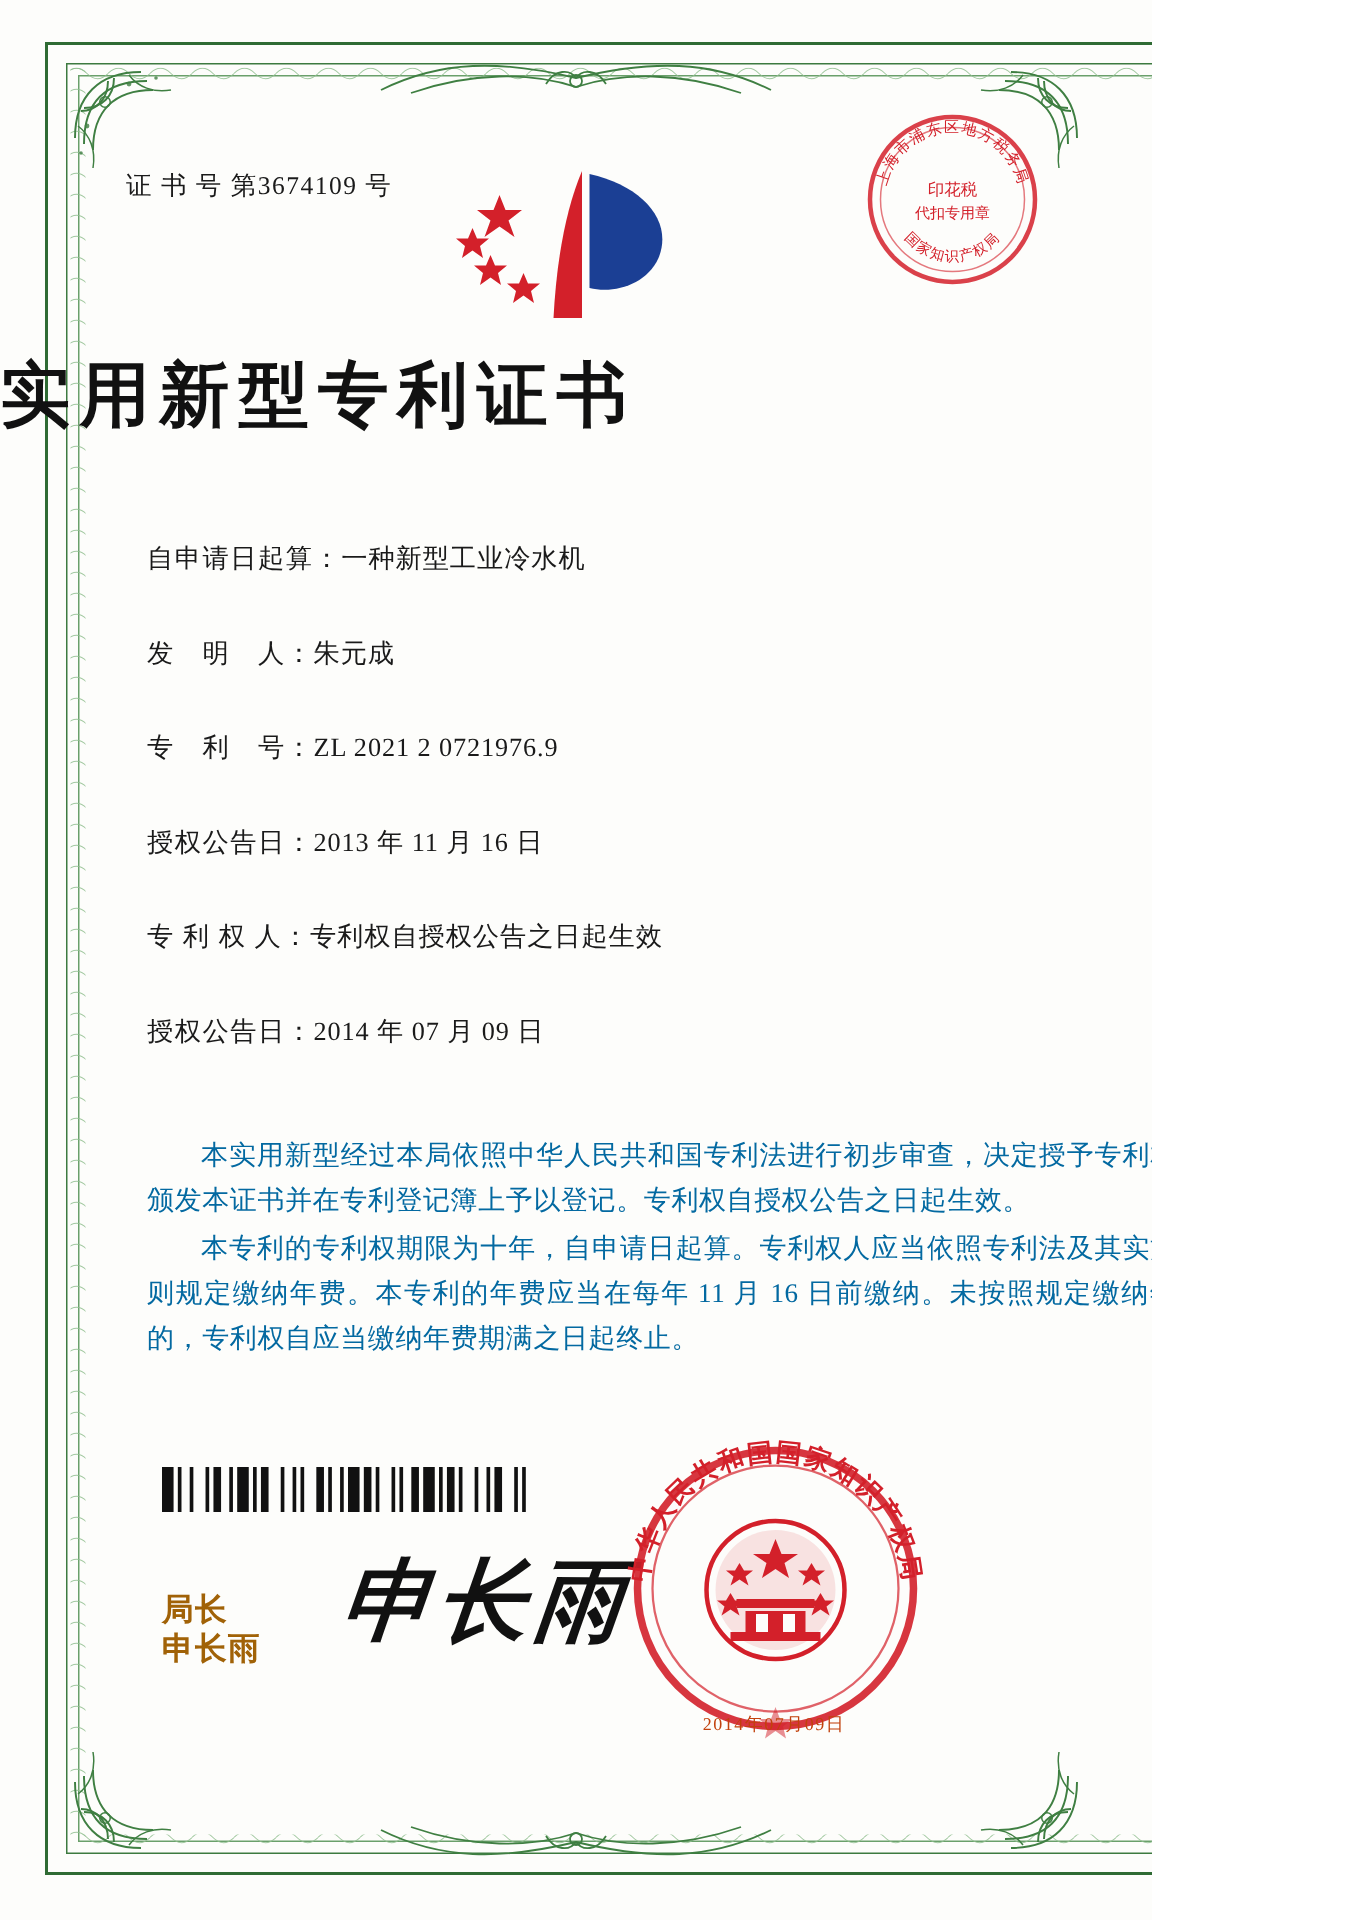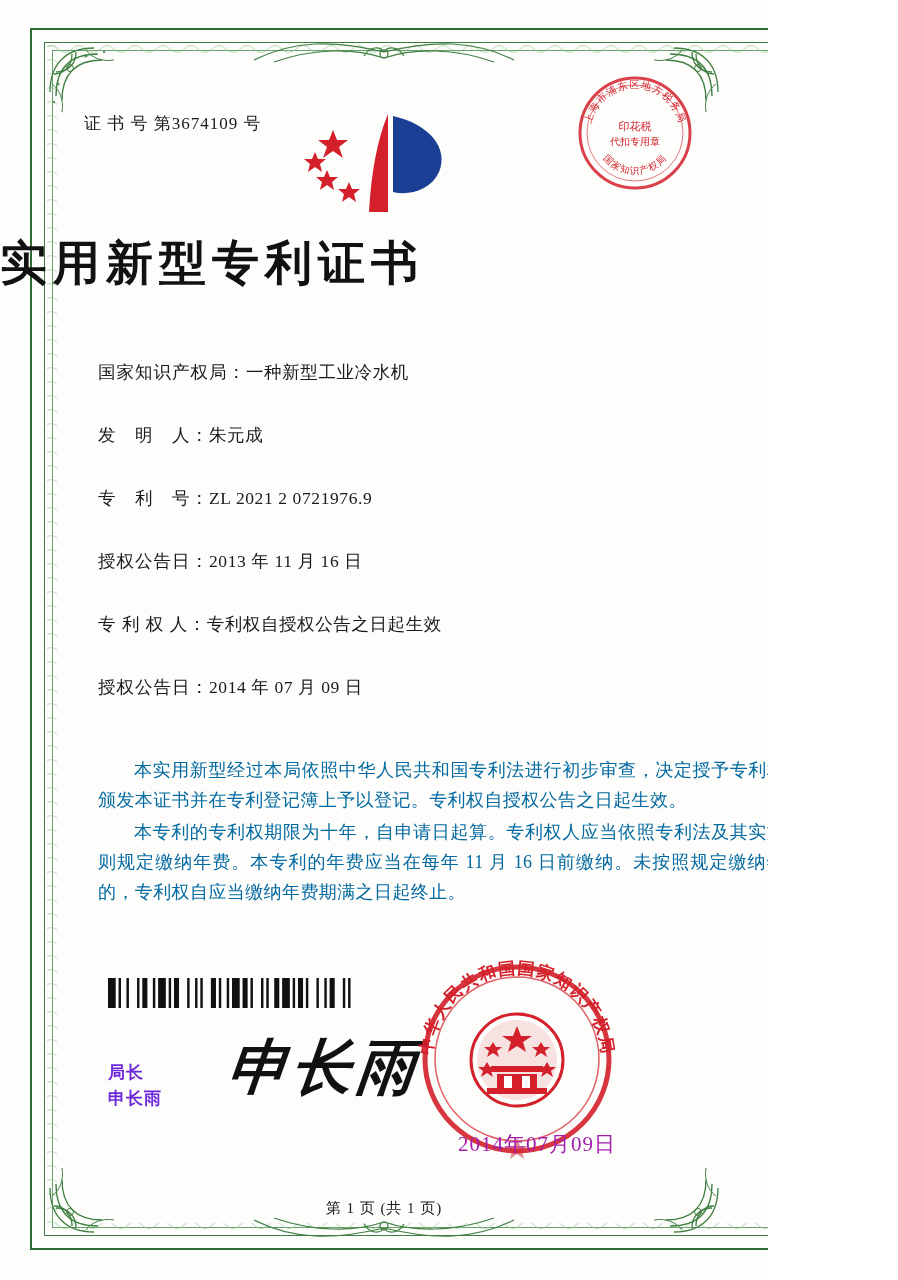--- a/index.html
+++ b/index.html
@@ -156,24 +156,24 @@
     top: 978px;
     width: 248px;
     height: 30px;
   }
 
   
   .sig-label {
     position: absolute;
     left: 108px;
     top: 1060px;
-    font-size: 17px;
+    font-size: 21px;
     font-weight: bold;
     line-height: 26px;
-    color: #6d28d9;
+    color: #a16207;
     letter-spacing: 1px;
   }
   .sig-hand {
     position: absolute;
     left: 228px;
     top: 1028px;
     width: 270px;
     height: 105px;
   }
   .sig-hand .hand-text {
@@ -193,23 +193,23 @@
     right: 148px;
     bottom: 118px;
     width: 206px;
     height: 206px;
   }
   .seal-date {
     position: absolute;
     right: 152px;
     bottom: 122px;
     width: 200px;
-    text-align: right;
-    font-size: 21px;
-    color: #a21caf;
+    text-align: center;
+    font-size: 12px;
+    color: #c2410c;
     letter-spacing: 1px;
   }
 
   
   .footer {
     position: absolute;
     left: 0; right: 0;
     bottom: 62px;
     text-align: center;
     font-size: 15px;
@@ -358,21 +358,21 @@
       </text>
       <text x="61" y="58" font-size="11" fill="#d3202a" text-anchor="middle" font-family="'DejaVu Serif',serif">印花税</text>
       <text x="61" y="73" font-size="10" fill="#d3202a" text-anchor="middle" font-family="'DejaVu Serif',serif">代扣专用章</text>
     </svg>
   </div>
 
   <div class="title">实用新型专利证书</div>
 
   <div class="fields">
     <div class="field">
-      <span class="lbl">国家知识产权局：</span><span class="val">一种新型工业冷水机</span>
+      <span class="lbl">自申请日起算：</span><span class="val">一种新型工业冷水机</span>
     </div>
     <div class="field">
       <span class="lbl">发　明　人：</span><span class="val">朱元成</span>
     </div>
     <div class="field">
       <span class="lbl">专　利　号：</span><span class="val">ZL 2021 2 0721976.9</span>
     </div>
     <div class="field">
       <span class="lbl">授权公告日：</span><span class="val">2013 年 11 月 16 日</span>
     </div>
@@ -459,15 +459,14 @@
           <rect x="-30" y="28" width="60" height="6"></rect>
           <rect x="-13" y="16" width="8" height="12" fill="#fdfdfb"></rect>
           <rect x="5" y="16" width="8" height="12" fill="#fdfdfb"></rect>
         </g>
       </g>
       <polygon points="103,182 106,190 114,190 108,195 110,203 103,198 96,203 98,195 92,190 100,190" fill="#d3202a" opacity="0.5"></polygon>
     </svg>
   </div>
   <div class="seal-date">2014年07月09日</div>
 
-  <div class="footer">第 1 页 (共 1 页)</div>
 
 </div>
 
 </body></html>

